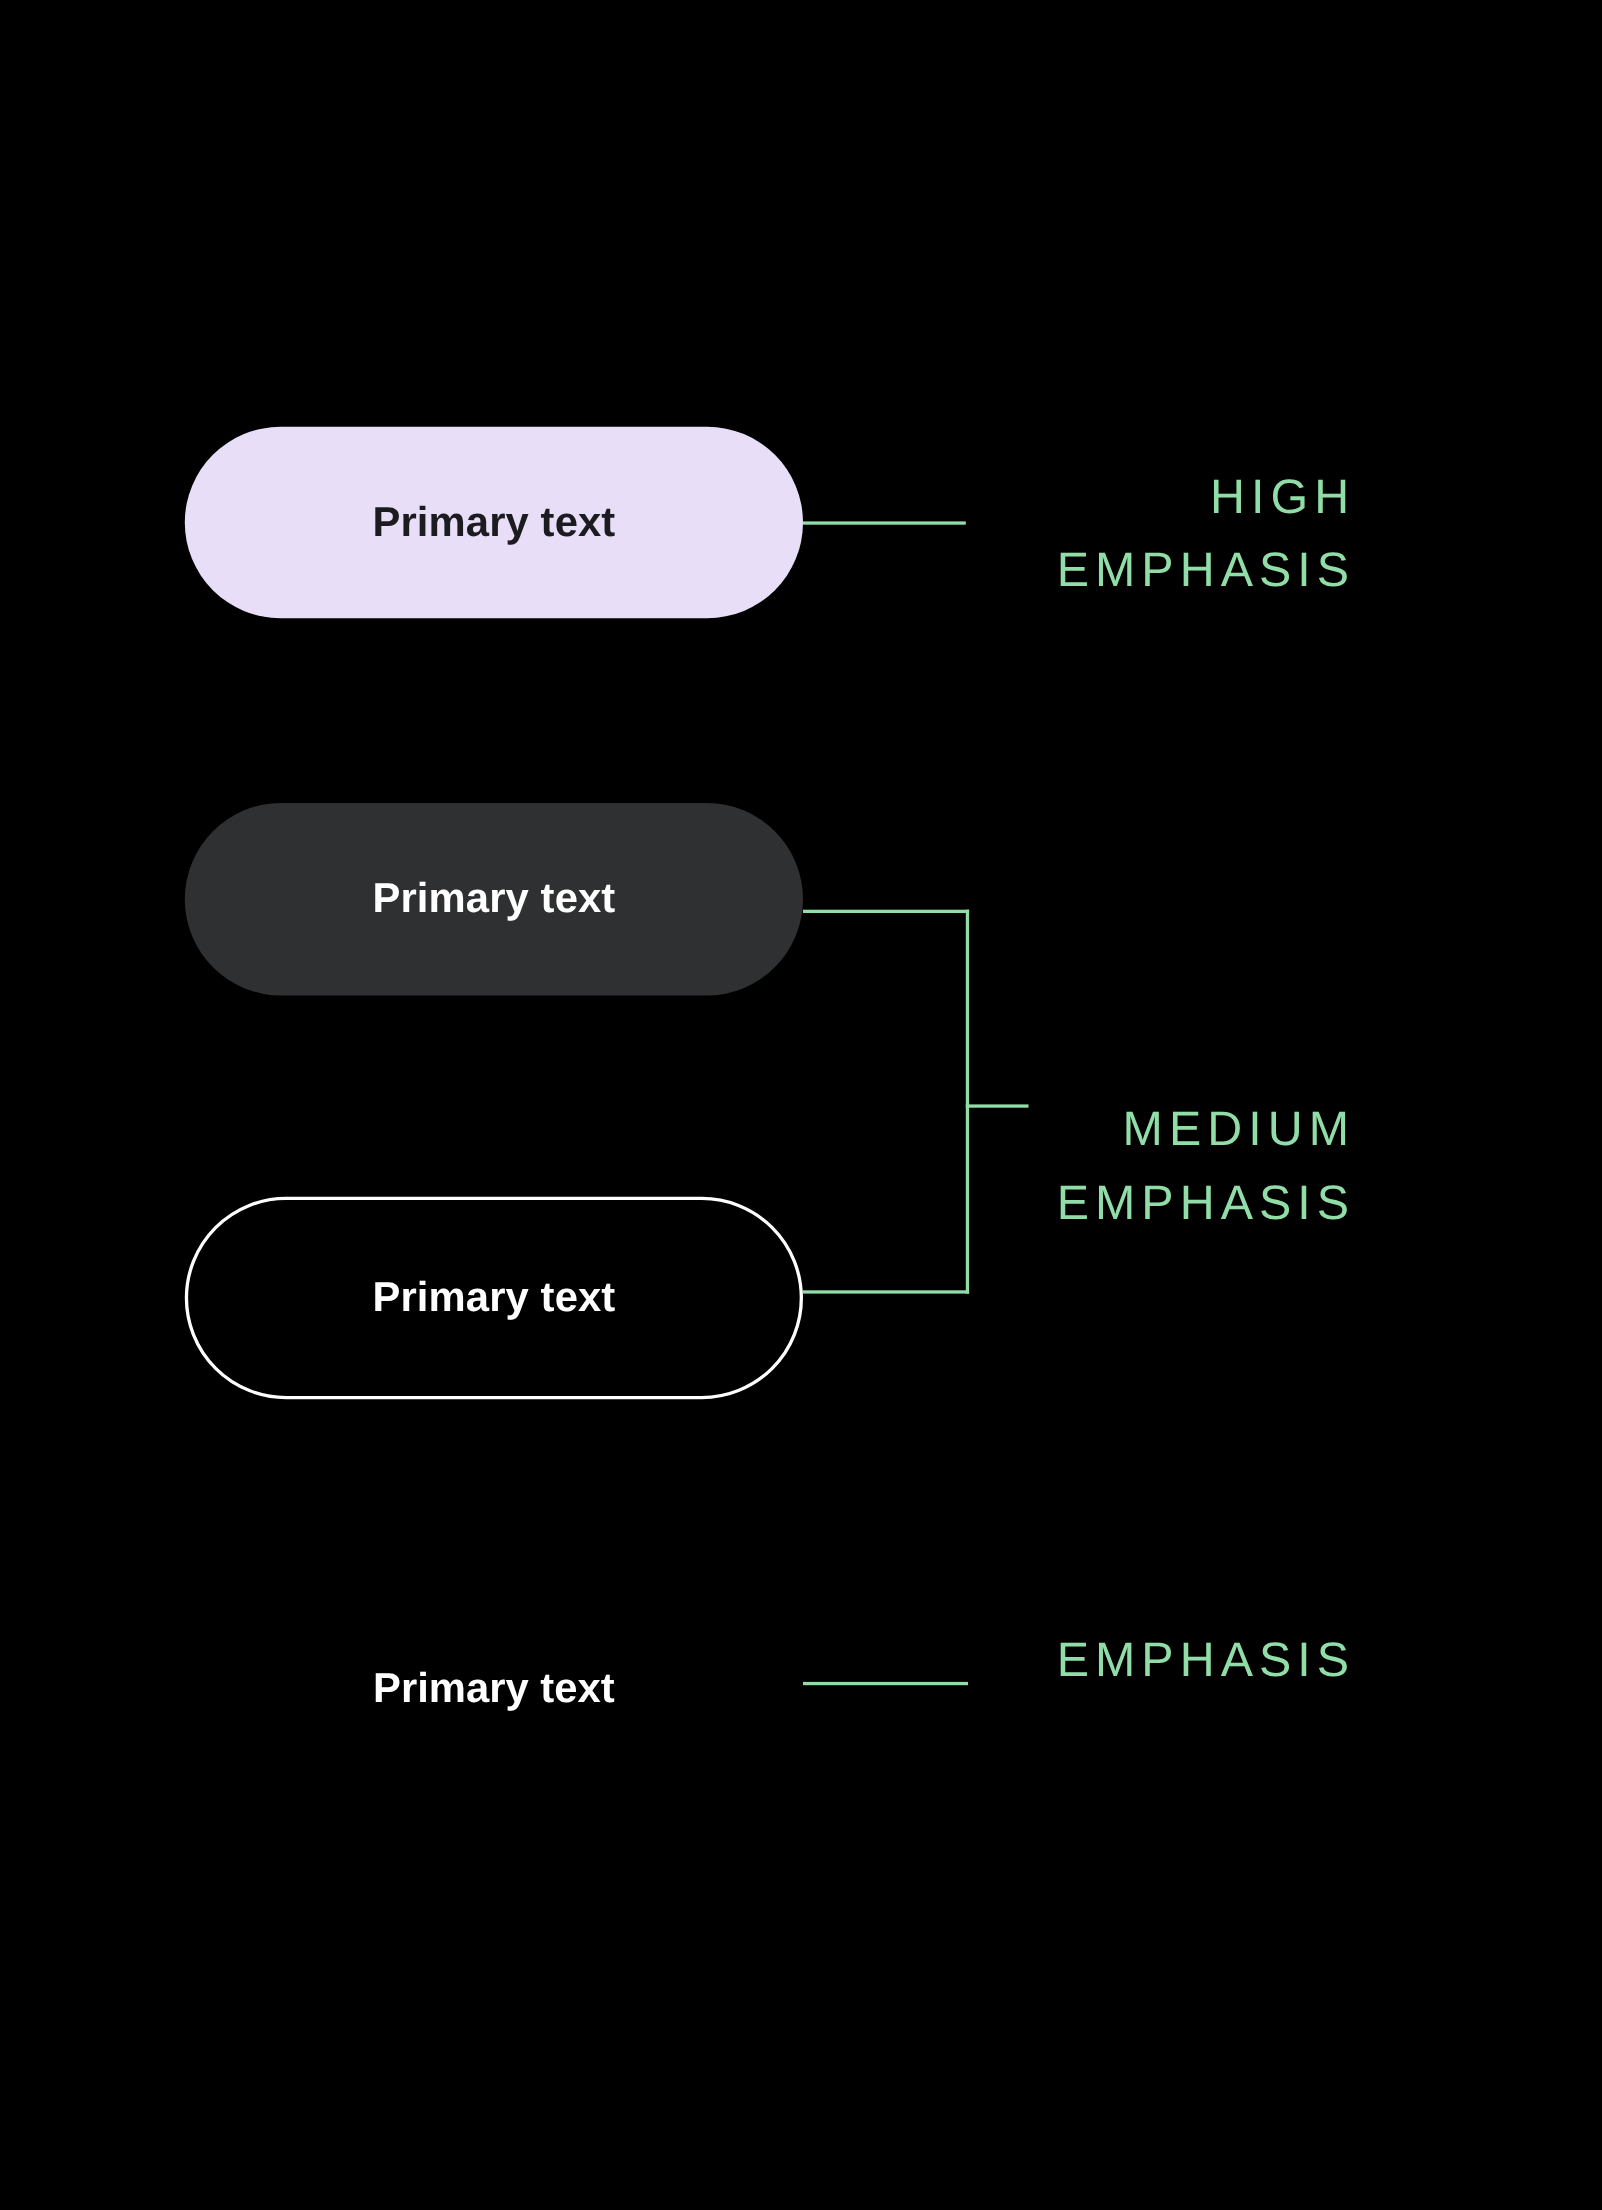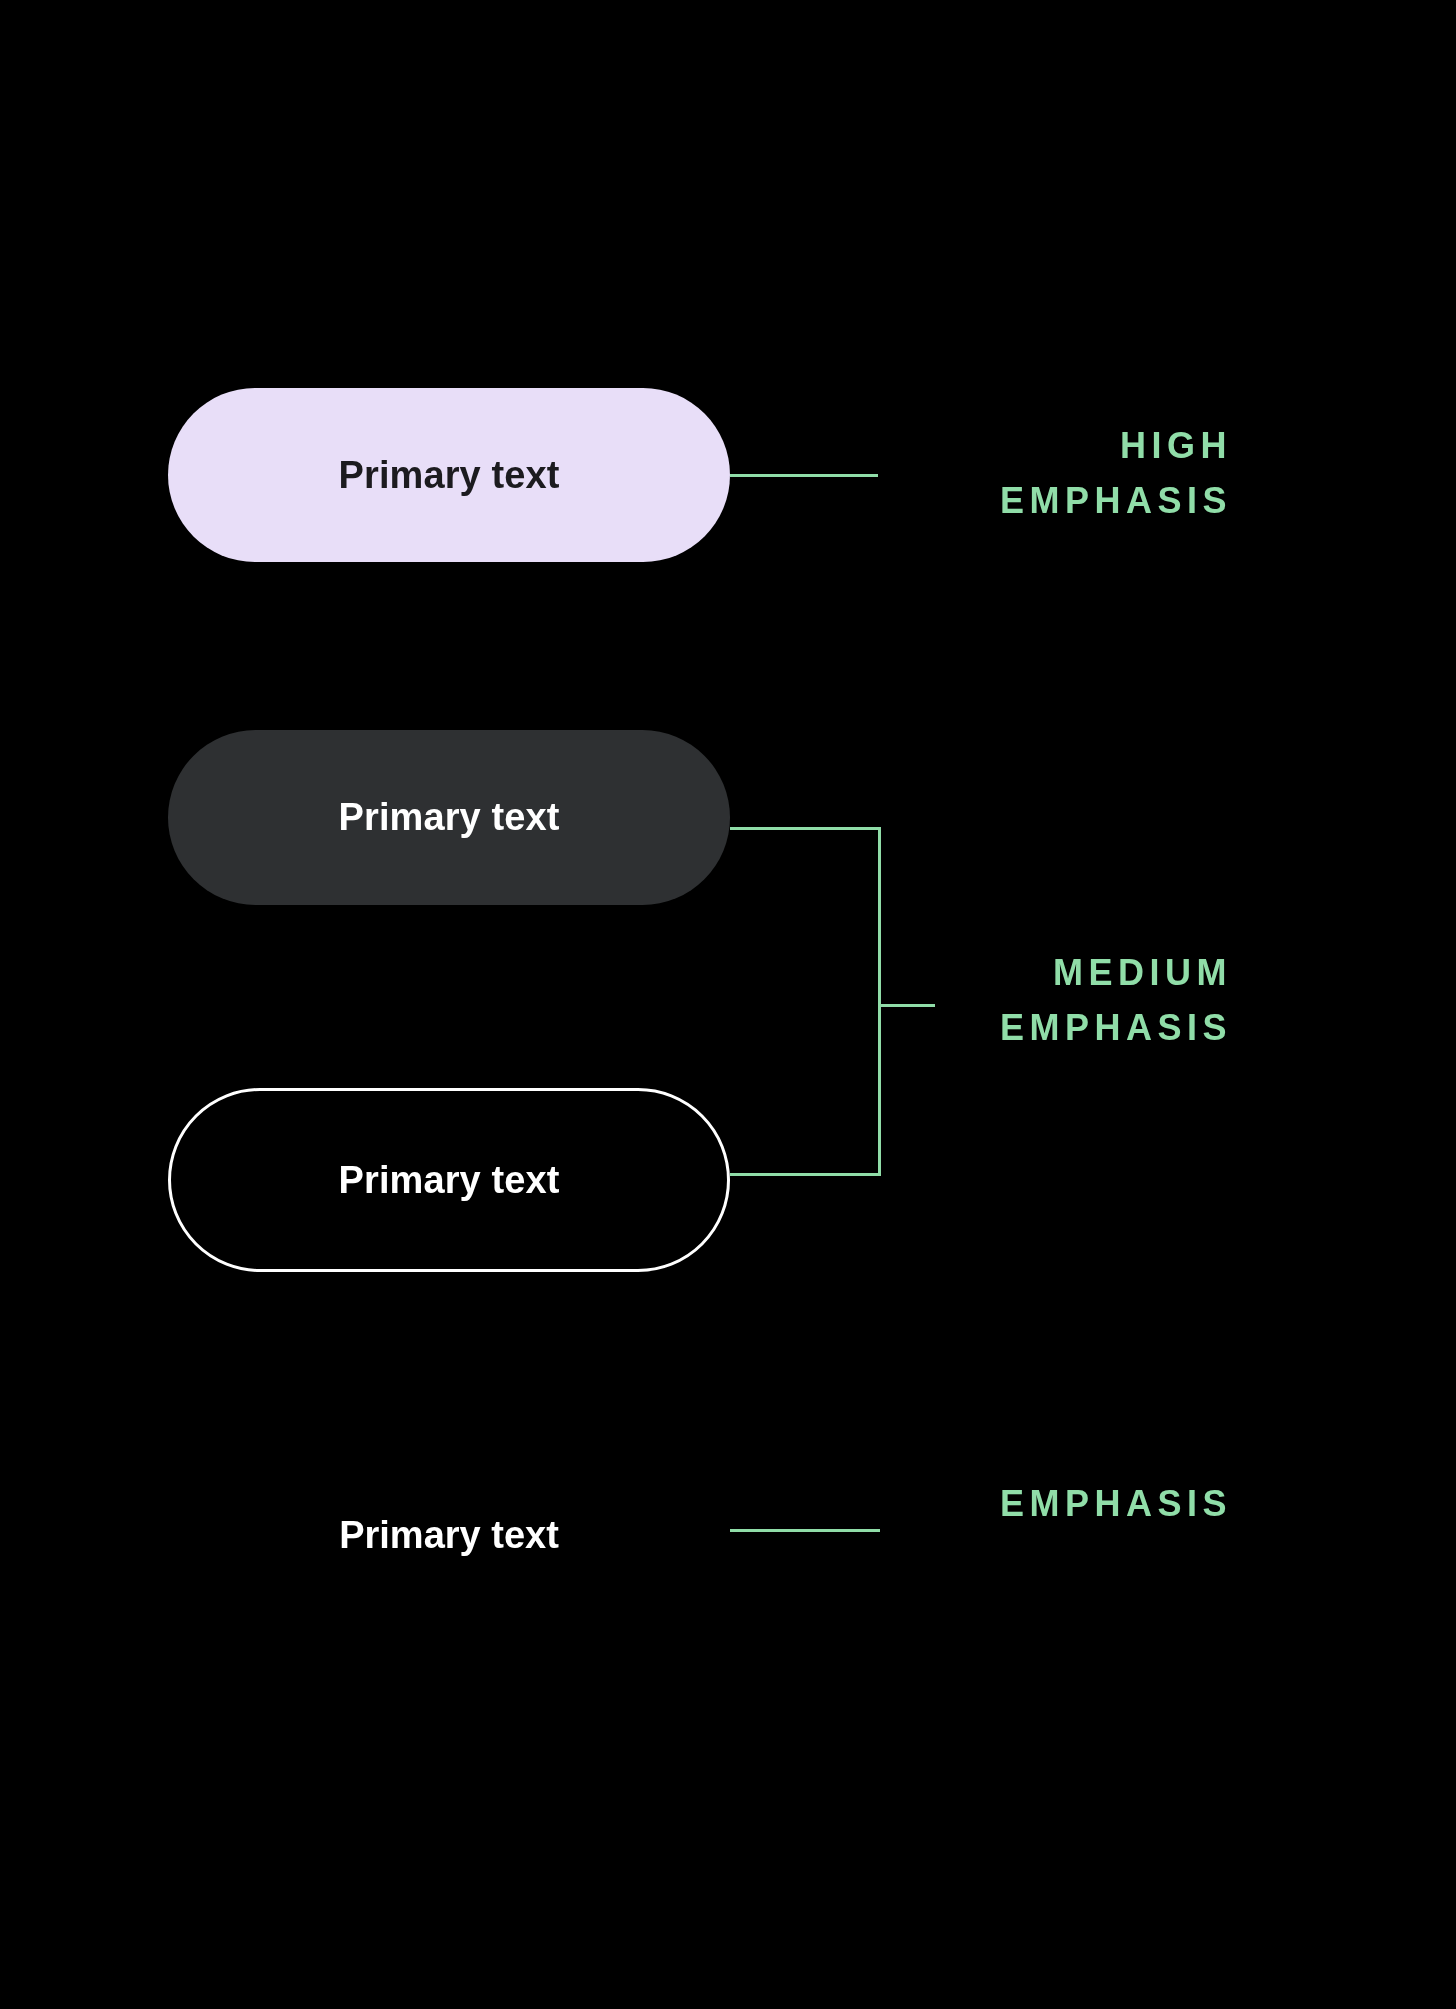--- a/index.html
+++ b/index.html
@@ -128,41 +128,41 @@
     left: 730px;
     top: 1529px;
     width: 150px;
     height: 3px;
   }
 
   
   .emph-label {
     position: absolute;
     color: #90DDA8;
-    font-size: 36px;
-    font-weight: 700;
+    font-size: 44px;
+    font-weight: 400;
     letter-spacing: 5.5px;
     line-height: 1.52;
     text-align: right;
     text-transform: uppercase;
     white-space: nowrap;
     user-select: none;
   }
   .emph-label .line {
     display: block;
   }
 
   .label-high {
     right: 224px;
     top: 419px;
   }
 
   .label-medium {
     right: 224px;
-    top: 946px;
+    top: 994px;
   }
 
   .label-low {
     right: 224px;
     top: 1477px;
   }
 </style>
 </head>
 <body>
 

